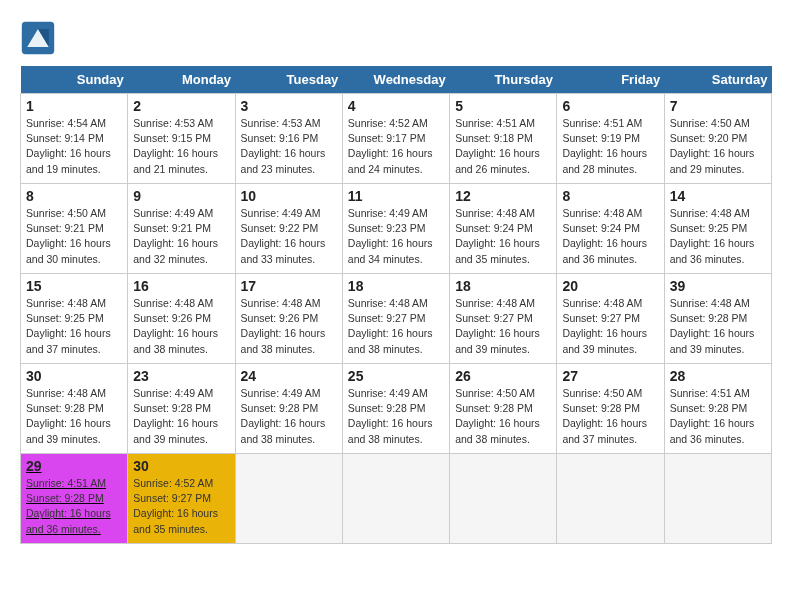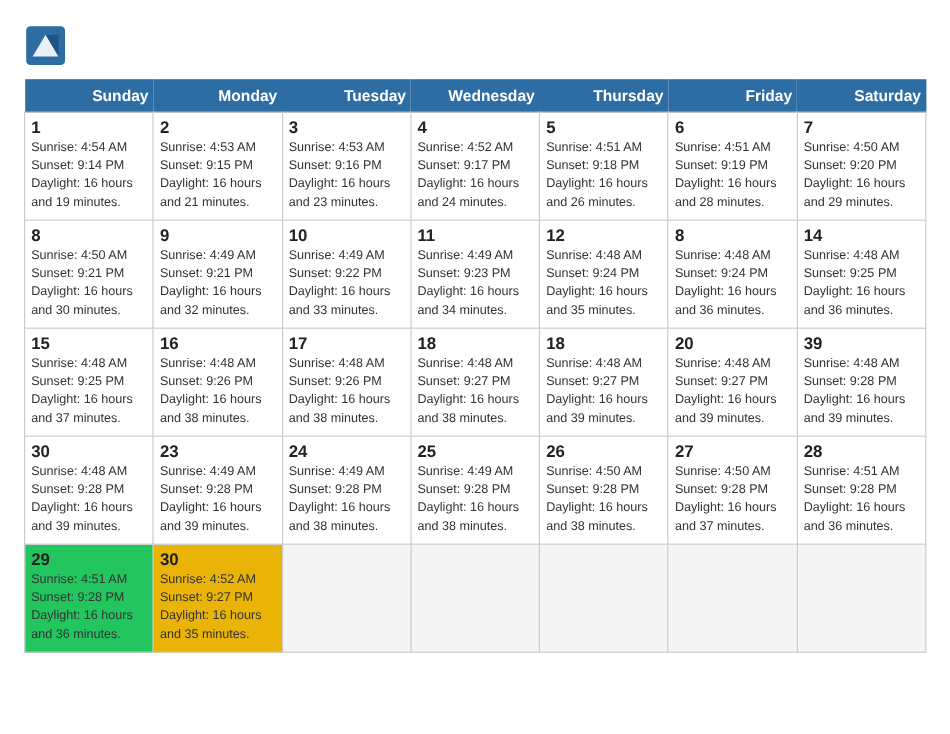--- a/index.html
+++ b/index.html
@@ -232,21 +232,21 @@
         <td>
           <span class="day-num">27</span>
           <div class="day-info">Sunrise: 4:50 AM<br>Sunset: 9:28 PM<br>Daylight: 16 hours and 37 minutes.</div>
         </td>
         <td>
           <span class="day-num">28</span>
           <div class="day-info">Sunrise: 4:51 AM<br>Sunset: 9:28 PM<br>Daylight: 16 hours and 36 minutes.</div>
         </td>
       </tr>
       <tr>
-        <td style="background: #22c55e;">
+        <td style="background: #d946ef; text-decoration: underline;">
           <span class="day-num">29</span>
           <div class="day-info">Sunrise: 4:51 AM<br>Sunset: 9:28 PM<br>Daylight: 16 hours and 36 minutes.</div>
         </td>
         <td style="background: #eab308;">
           <span class="day-num">30</span>
           <div class="day-info">Sunrise: 4:52 AM<br>Sunset: 9:27 PM<br>Daylight: 16 hours and 35 minutes.</div>
         </td>
         <td class="empty-cell" style="background: rgb(245, 245, 245);"></td>
         <td class="empty-cell" style="background: rgb(245, 245, 245);"></td>
         <td class="empty-cell" style="background: rgb(245, 245, 245);"></td>

